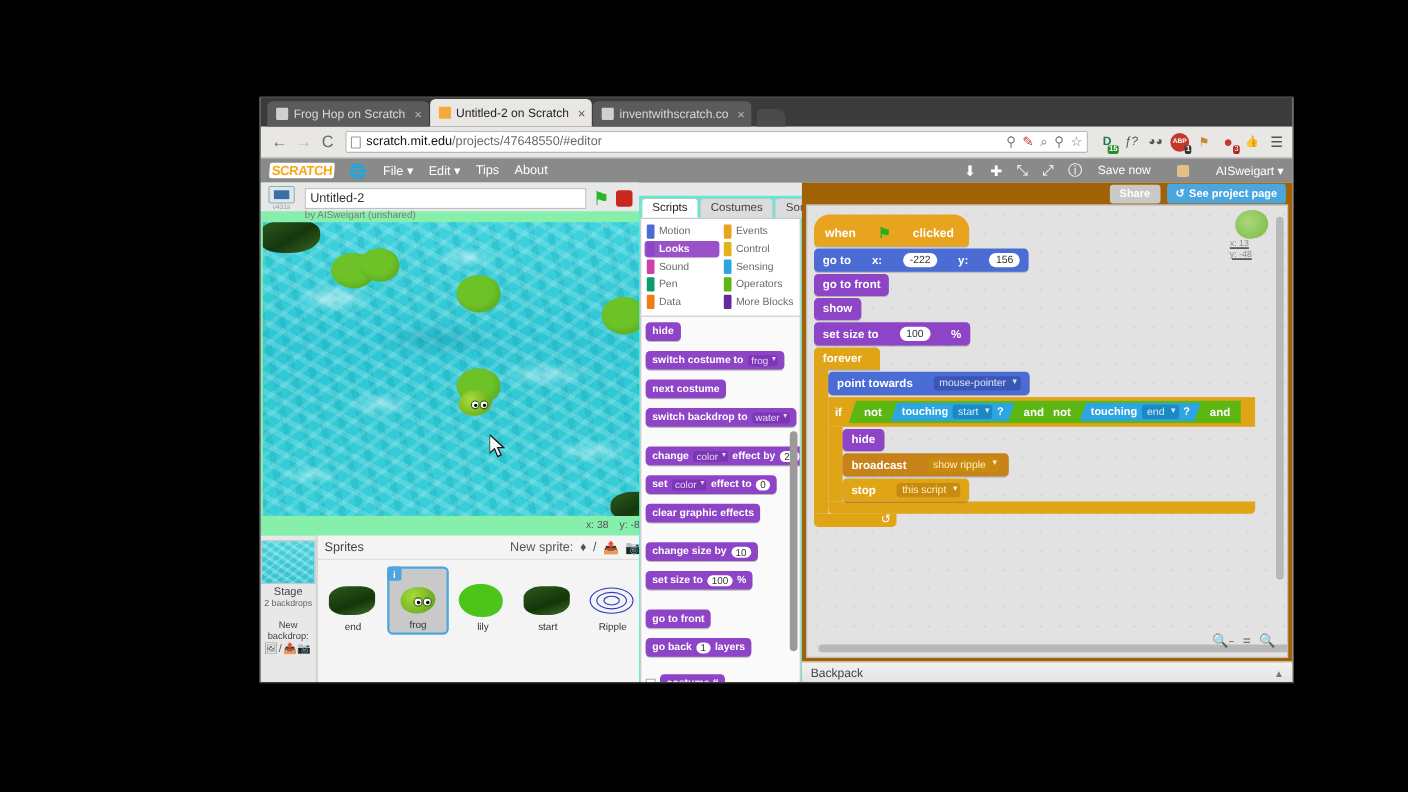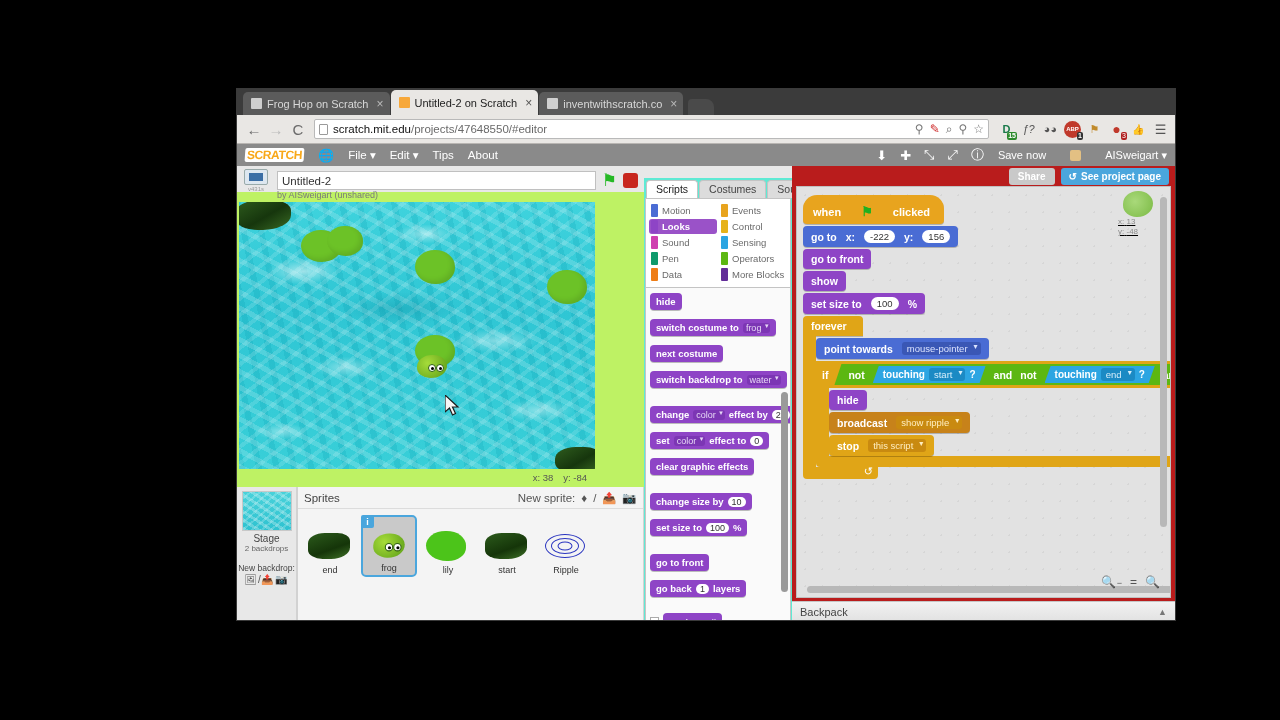--- a/index.html
+++ b/index.html
@@ -88,21 +88,21 @@
     font-size: 12px; color: #f8a81a; letter-spacing: -0.4px;
     background: #fff; padding: 0 2px; border-radius: 2px; transform: skewX(-4deg);
   }
   .s-menubar .mi { cursor: default; white-space: nowrap; }
   .s-menubar .tools { margin-left: auto; display: flex; gap: 13px; align-items:center; font-size:13px;}
   .s-account { display: flex; align-items: center; gap: 24px; font-size: 11px; }
 
   .s-body { display: flex; height: 455px; }
 
   
-  .s-left { width: 407px; background: #bef264; }
+  .s-left { width: 344px; background: #86efac; }
   .s-projbar {
     height: 26px; display: flex; align-items: center; gap: 6px;
     padding: 2px 6px 0 4px; background:#e8e8e8;
   }
   .stagebtns { width: 30px; display:flex; flex-direction:column; align-items:center; }
   .sbtn-sm {
     width: 24px; height: 16px; border: 1px solid #9aa; border-radius: 2px;
     background: #dde7f0; position: relative;
   }
   .sbtn-sm::before{
@@ -247,40 +247,40 @@
   .pblock .drop::after { content:'▾'; position: absolute; right: 2px; top: -1px; font-size: 7px;}
   .pblock .num {
     background: #fff; color: #333; font-weight: normal; font-size: 9px;
     padding: 0 4px; border-radius: 7px; min-width: 12px; text-align:center;
   }
   .prow { display: flex; align-items: center; gap: 4px; margin-bottom: 5px; }
   .pcheck { width: 9px; height: 9px; background: #fff; border: 1px solid #aaa; }
   .pgap { height: 9px; }
 
   
-  .s-right { flex: 1; background: #b91c1c; position: relative; }
+  .s-right { flex: 1; background: #a16207; position: relative; }
   .r-top { height: 20px; display:flex; align-items:center; justify-content:flex-end; padding-right:6px; gap:6px;}
   .sharebtn { background:#c9c9c9; color:#fff; font-size:10px; font-weight:bold; padding:3px 9px; border-radius:3px;}
   .projpagebtn { background:#4aa6dd; color:#fff; font-size:10px; font-weight:bold; padding:3px 8px; border-radius:3px; display:flex; align-items:center; gap:4px;}
   .canvas {
     position: relative; margin: 0 4px; height: 412px;
     background: #e2e2e2; border: 1px solid #c0c0c0;
     background-image: radial-gradient(circle, #d6d6d6 1px, transparent 1px);
     background-size: 17px 17px;
     overflow: hidden;
   }
   .spriteinfo { position:absolute; right: 6px; top: 4px; width: 52px; text-align:center;text-decoration:underline;}
   .spriteinfo .av { width: 30px; height: 26px; margin: 0 auto;
     background: radial-gradient(circle at 40% 40%, #a9d97a, #7ab943); border-radius: 50% 48% 52% 45%; }
   .spriteinfo .c { font-size: 8px; color: #8c8c8c; text-align: left; padding-left: 6px; line-height: 10px;}
 
   
   .blocks { position: absolute; left: 6px; top: 8px; }
   .blk { position: relative; color: #fff; font-weight: bold; font-size: 10.5px;
-         display: inline-flex; align-items: center; gap: 9px;
+         display: inline-flex; align-items: center; gap: 19px;
          padding: 4px 8px; border-radius: 4px; white-space: nowrap;
          box-shadow: 0 1px 0 rgba(0,0,0,.22); }
   .blk.events { background: #e8a41e; }
   .blk.motion { background: #4a6cd4; }
   .blk.looks  { background: #8e44c6; }
   .blk.control{ background: #e0a517; }
   .hatblk {
     background: #e8a41e; color: #fff; font-weight: bold; font-size: 11px;
     display: inline-flex; align-items: center; gap: 20px;
     padding: 9px 14px 5px 10px; border-radius: 14px 14px 4px 4px;

